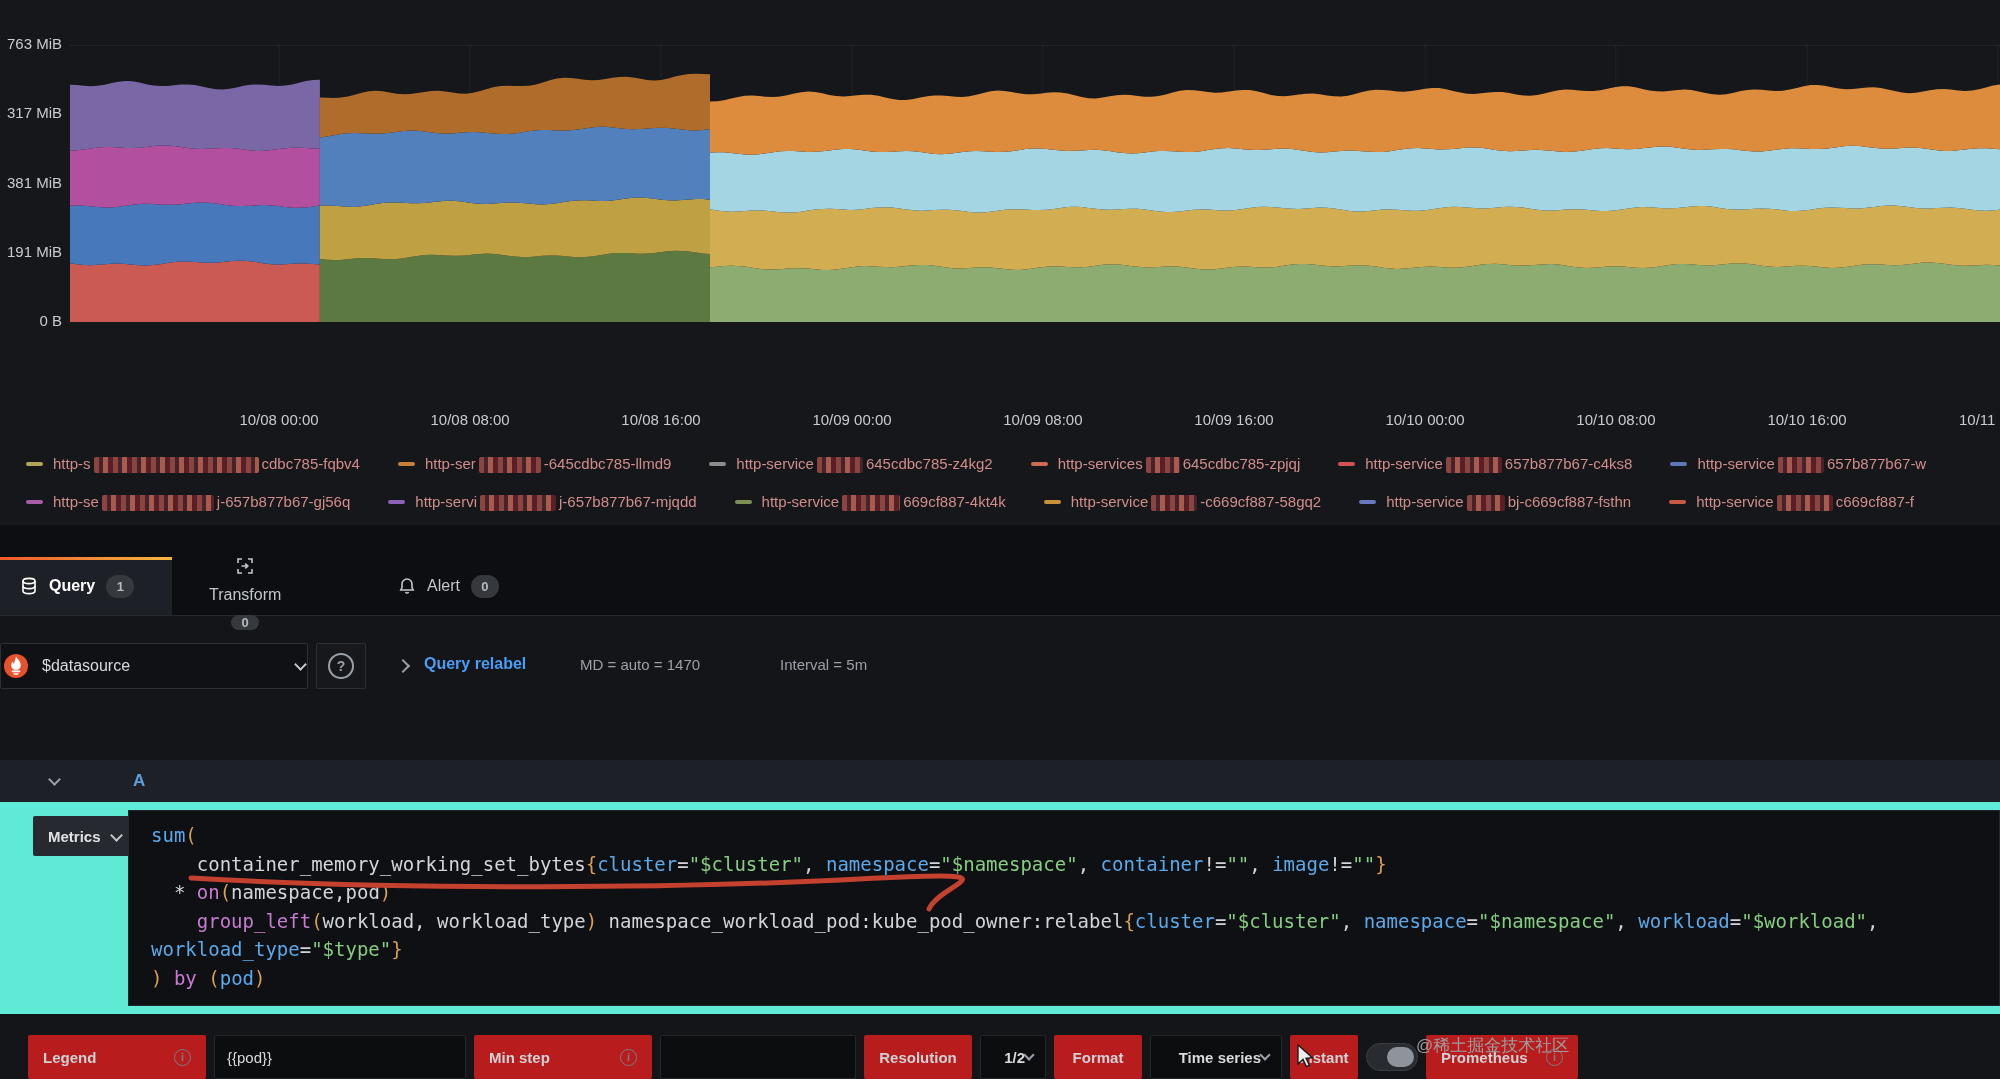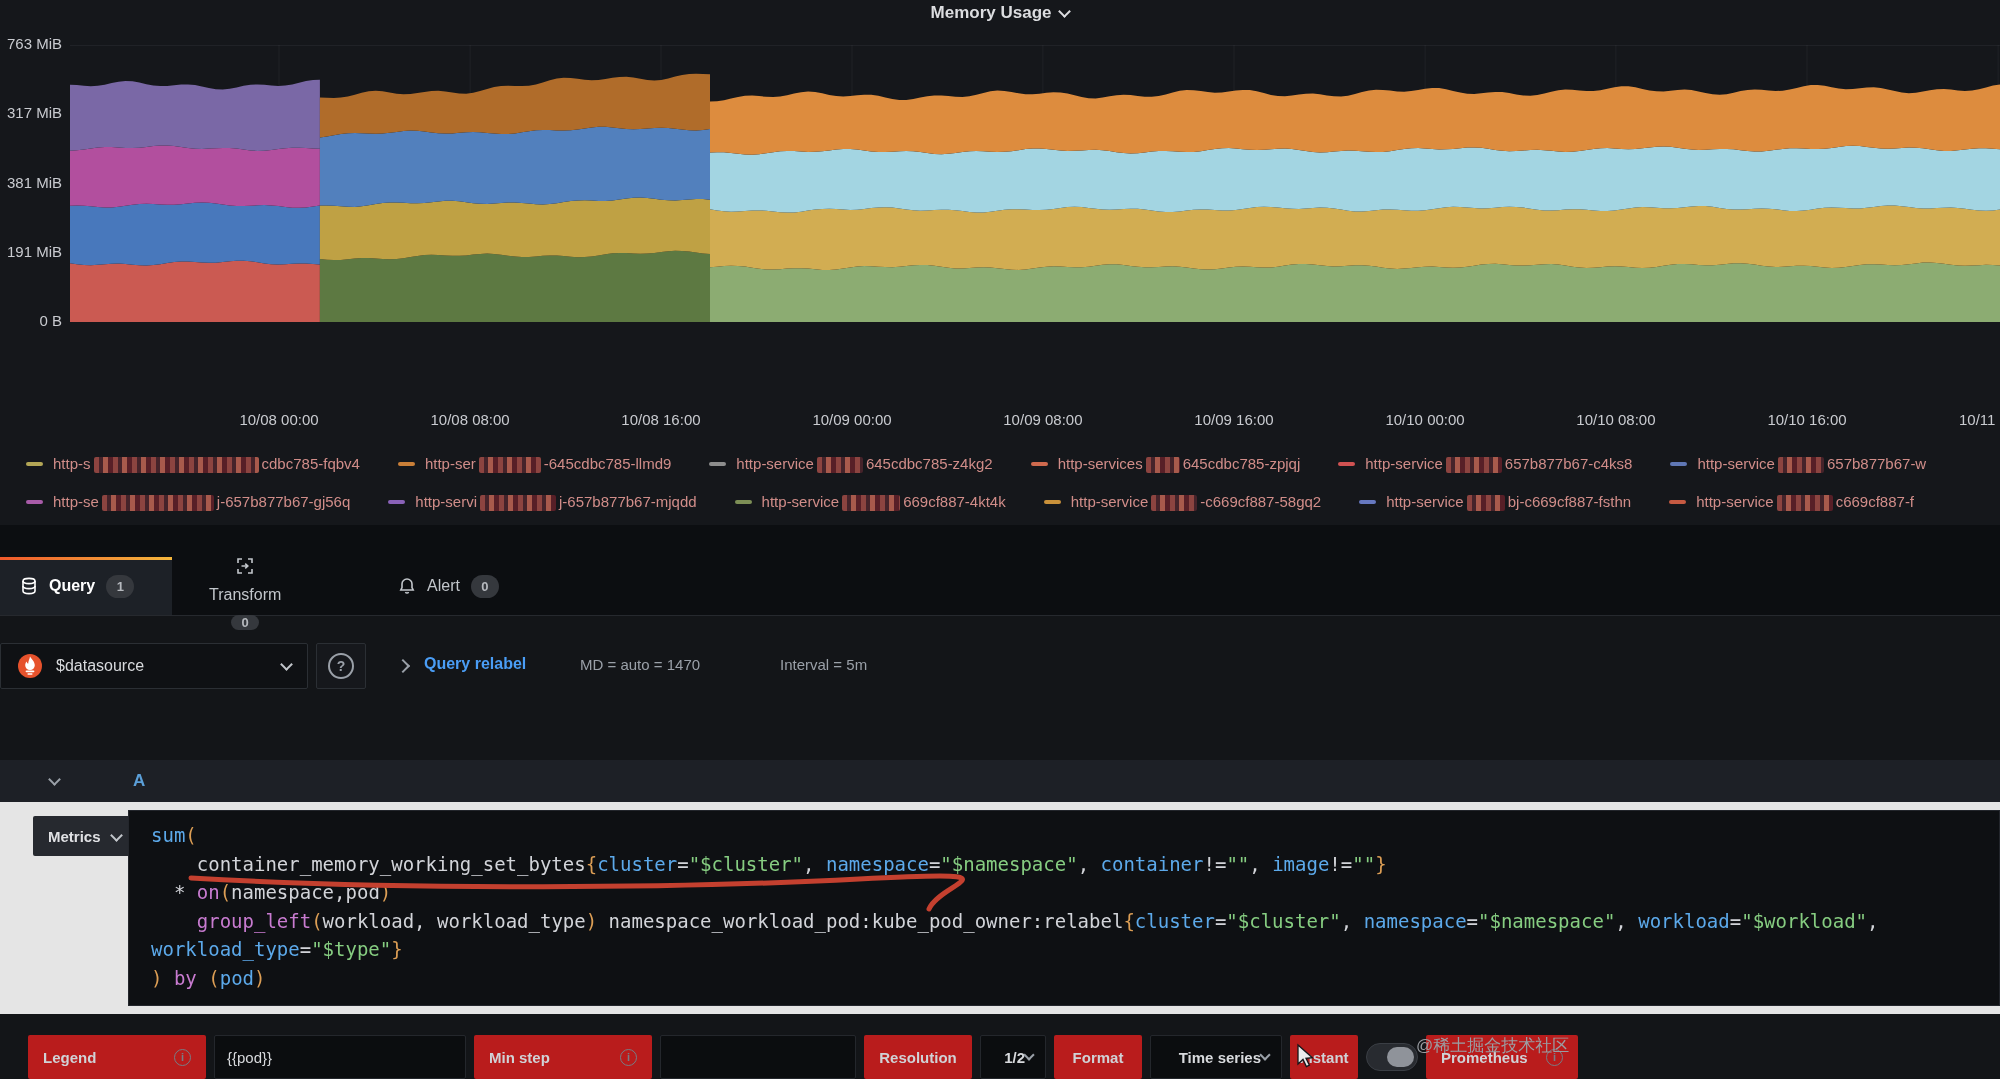--- a/index.html
+++ b/index.html
@@ -41,38 +41,38 @@
        background:linear-gradient(90deg,#f0592b,#f5b73d);}
   .tab2{left:209px;flex-direction:column;}
   .tab3{left:398px;}
   .badge{height:23px;min-width:28px;padding:0 8px;border-radius:12px;background:#35383d;color:#b6b9be;
        font-size:13px;font-weight:600;display:flex;align-items:center;justify-content:center;box-sizing:border-box;}
 
   
   .ds-row{position:absolute;top:633px;left:0;width:2000px;height:64px;}
   .ds-picker{position:absolute;left:0;top:10px;width:308px;height:46px;background:#0f1114;
        border:1px solid #2b2f34;border-radius:2px;display:flex;align-items:center;
-       padding:0 16px;gap:13px;box-sizing:border-box;color:#d8dadd;font-size:16px;font-weight:500;}
+       padding:0 2px;gap:13px;box-sizing:border-box;color:#d8dadd;font-size:16px;font-weight:500;}
   .ds-picker .grow{flex:1;}
   .help-btn{position:absolute;left:316px;top:10px;width:50px;height:46px;background:#16181c;
        border:1px solid #2b2f34;border-radius:2px;display:flex;align-items:center;justify-content:center;box-sizing:border-box;}
   .qmark{width:22px;height:22px;border-radius:50%;border:2px solid #9aa0a8;color:#9aa0a8;font-size:14px;
        font-weight:700;display:flex;align-items:center;justify-content:center;}
   .qmark::after{content:"?";}
   .qo-chev{position:absolute;left:398px;top:28px;}
   .qo-link{position:absolute;left:424px;top:22px;font-size:16px;font-weight:600;color:#4a9df5;}
   .qo-md{position:absolute;left:580px;top:23px;font-size:15px;color:#9aa0a8;}
   .qo-int{position:absolute;left:780px;top:23px;font-size:15px;color:#9aa0a8;}
 
   
   .a-band{position:absolute;top:760px;left:0;width:2000px;height:42px;background:#1d2026;
        display:flex;align-items:center;}
   .a-band .chev{color:#9aa0a8;margin-left:50px;}
   .a-ref{margin-left:74px;color:#5b9fd8;font-size:17px;font-weight:700;}
-  .query-area{position:absolute;top:802px;left:0;width:2000px;height:212px;background:#e5e5e5;}
+  .query-area{position:absolute;top:802px;left:0;width:2000px;height:212px;background:#5eead4;}
   .metrics-btn{position:absolute;left:33px;top:14px;height:40px;padding:0 15px;background:#26292f;
        border-radius:2px;display:flex;align-items:center;gap:11px;font-size:15px;font-weight:600;color:#e0e1e4;}
   .metrics-btn .chev{color:#c2c6cb;margin-top:-2px;}
   .code-block{position:absolute;left:128px;top:8px;right:0;height:196px;background:#0e1013;
        border:1px solid #23262c;box-sizing:border-box;overflow:hidden;}
   .code-lines{position:absolute;left:22px;top:10px;font-family:"DejaVu Sans Mono",monospace;
        font-size:19px;line-height:28.5px;white-space:pre;}
   .tok-plain{color:#d2d4d9}.tok-fn{color:#5ca9ea}.tok-label{color:#5ca9ea}
   .tok-kw{color:#c87bd0}.tok-str{color:#86cd81}.tok-paren{color:#dc9e55}
   #squiggle{position:absolute;left:0;top:0;pointer-events:none;}
@@ -93,24 +93,20 @@
        align-self:center;position:relative;flex:none;box-sizing:border-box;}
   .toggle .knob{position:absolute;right:3px;top:3px;width:27px;height:20px;border-radius:10px;background:#8f939a;}
 
   .watermark{position:absolute;left:1416px;top:1034px;font-size:17px;font-weight:500;color:#9b9ea3;}
   #cursor{position:absolute;left:1292px;top:1042px;}
 </style>
 </head>
 <body>
 
 <div class="panel">
-  <div class="panel-title-row">
-    <span>Memory Usage</span>
-    <span class="chev"></span>
-  </div>
   <div id="y-labels">
       <div class="y-tick" style="top: 35px;">763 MiB</div>
       <div class="y-tick" style="top: 104.341px;">317 MiB</div>
       <div class="y-tick" style="top: 173.682px;">381 MiB</div>
       <div class="y-tick" style="top: 242.659px;">191 MiB</div>
       <div class="y-tick" style="top: 312px;">0 B</div>
     </div>
   <svg id="chart-svg" width="1930" height="277">
       <line x1="209.0" y1="0" x2="209.0" y2="277" stroke="rgba(204,210,224,0.06)" stroke-width="1"></line>
       <line x1="400.1" y1="0" x2="400.1" y2="277" stroke="rgba(204,210,224,0.06)" stroke-width="1"></line>

